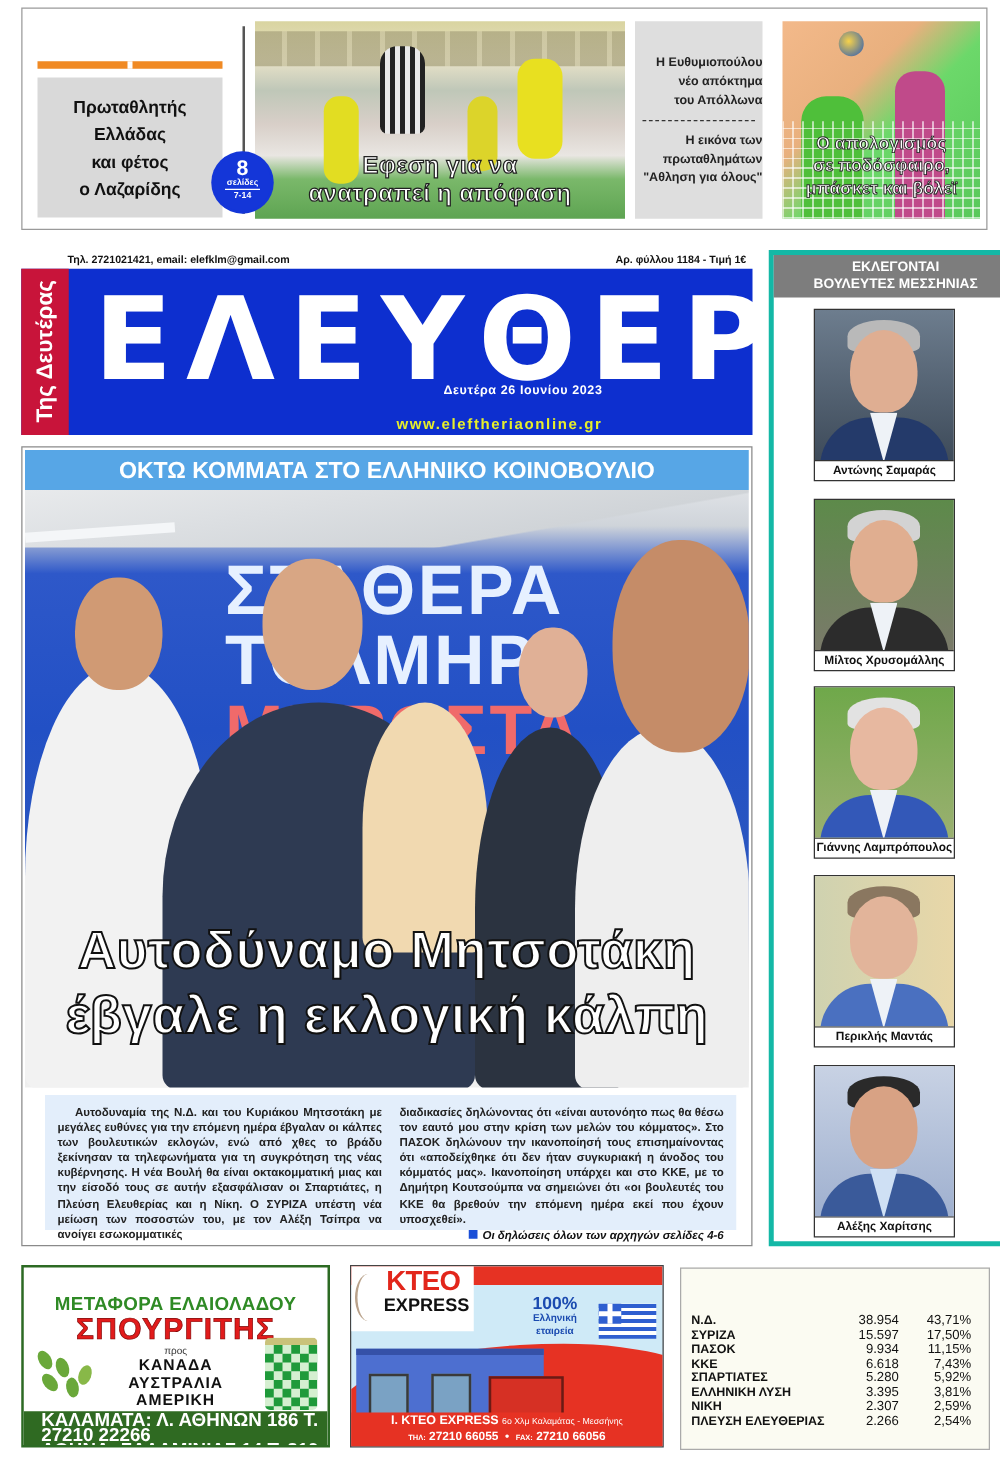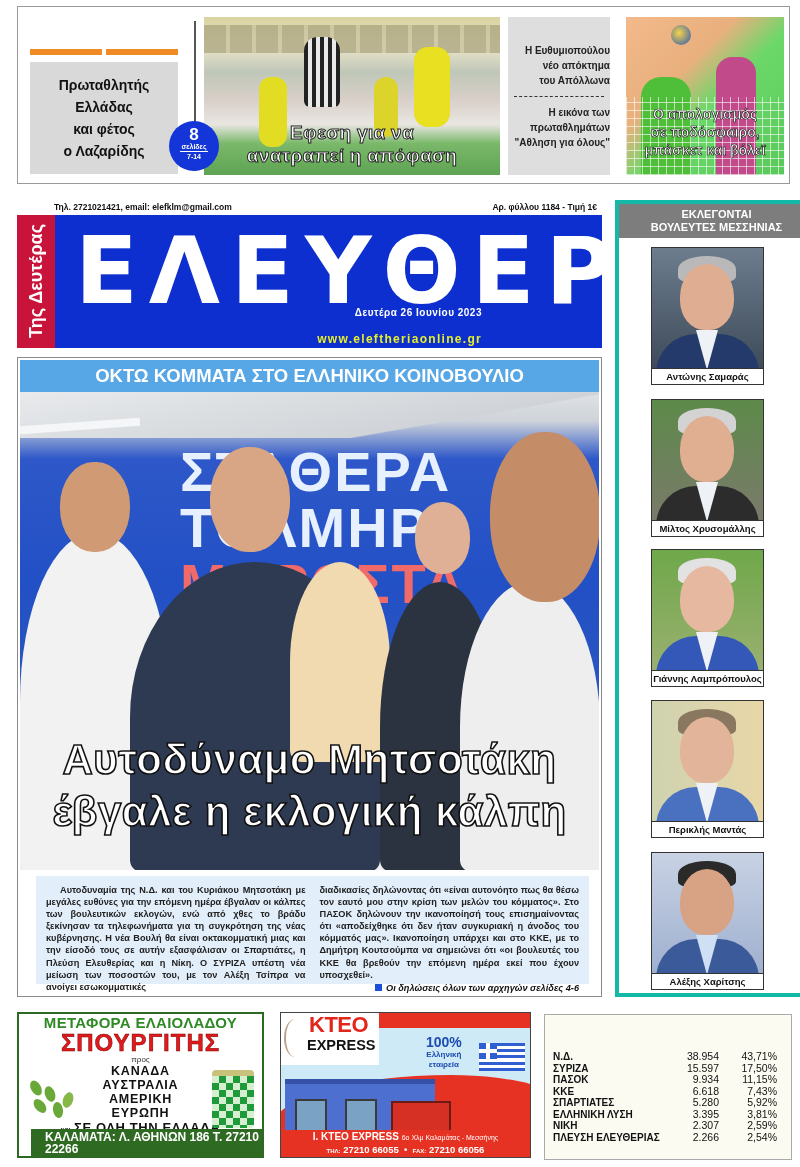--- a/index.html
+++ b/index.html
@@ -75,27 +75,27 @@
   .story .photo .head { position: absolute; border-radius: 48%; background: #d8a684; }
   .story .headline { position: absolute; left: 2px; top: 376px; width: 579px; text-align: center; color: #fff; font-weight: bold; font-size: 42px; line-height: 52px; -webkit-text-stroke: 1.6px #111; letter-spacing: 0.5px; }
   .story .body { position: absolute; left: 18px; top: 518px; width: 553px; height: 108px; background: #e3eefb; padding: 8px 10px 4px 10px; display: flex; gap: 14px; }
   .story .body .col { flex: 1; font-size: 9.2px; line-height: 12.1px; text-align: justify; color: #222; font-weight: bold; }
   .story .body .col p { text-indent: 14px; }
   .story .body .ref { display: block; text-align: right; font-style: italic; color: #111; margin-top: 1px; }
   .story .body .ref .sq { display: inline-block; width: 7px; height: 7px; background: #1a4fd8; margin-right: 4px; vertical-align: 0; }
 
   
   .ad-oil { position: absolute; left: 17px; top: 1012px; width: 247px; height: 146px; border: 2px solid #2c6a23; background: #fff; text-align: center; overflow: hidden; }
-  .ad-oil .l1 { font-weight: bold; color: #2f8a25; font-size: 15px; line-height: 17px; margin-top: 0; letter-spacing: 0.3px; }
+  .ad-oil .l1 { font-weight: bold; color: #2f8a25; font-size: 15px; line-height: 17px; margin-top: 21px; letter-spacing: 0.3px; }
   .ad-oil .l2 { font-weight: bold; color: #e11b1b; font-size: 24px; line-height: 24px; letter-spacing: 1px; -webkit-text-stroke: 0.5px #7a0000; }
   .ad-oil .pros { font-size: 8px; color: #333; line-height: 9px; }
   .ad-oil .dest { font-weight: bold; font-size: 12.5px; line-height: 14px; color: #111; letter-spacing: 0.8px; }
   .ad-oil .kai { font-weight: bold; font-size: 13px; line-height: 16px; color: #111; letter-spacing: 0.6px; }
   .ad-oil .kai small { font-size: 6px; vertical-align: middle; margin-right: 3px; }
-  .ad-oil .foot { position: absolute; left: 12px; bottom: 0; width: 100%; height: 27px; background: #2f6a22; color: #fff; font-weight: bold; font-size: 12px; line-height: 12px; text-align: left; padding: 2px 0 0 14px; }
+  .ad-oil .foot { position: absolute; left: 0; bottom: 0; width: 100%; height: 27px; background: #2f6a22; color: #fff; font-weight: bold; font-size: 15px; line-height: 12px; text-align: left; padding: 2px 0 0 14px; }
   .ad-oil .olive { position: absolute; left: 8px; top: 62px; width: 52px; height: 46px; }
   .ad-oil .olive i { position: absolute; width: 10px; height: 16px; border-radius: 50%; background: #6aa83a; }
   .ad-oil .can { position: absolute; right: 8px; top: 56px; width: 42px; height: 58px; border-radius: 4px; background: repeating-conic-gradient(#1f9a3a 0 25%, #d5efd0 0 50%) 0 0/14px 14px; border-top: 6px solid #c9c27a; }
 
   .ad-kteo { position: absolute; left: 280px; top: 1012px; width: 251px; height: 146px; border: 1px solid #444; background: #cfeaf7; overflow: hidden; }
   .ad-kteo .topbar { position: absolute; left: 0; top: 0; width: 100%; height: 15px; background: #e63223; }
   .ad-kteo .logo { position: absolute; left: 0; top: 0; width: 98px; height: 52px; background: #fff; }
   .ad-kteo .logo .k { position: absolute; left: 28px; top: 1px; color: #e2261b; font-weight: bold; font-size: 22px; line-height: 22px; letter-spacing: -0.5px; }
   .ad-kteo .logo .e { position: absolute; left: 26px; top: 24px; color: #111; font-weight: bold; font-size: 14.5px; line-height: 16px; }
   .ad-kteo .logo .swirl { position: absolute; left: 3px; top: 6px; width: 22px; height: 38px; border-left: 2px solid #b9a28b; border-radius: 50% 0 0 50%; }

